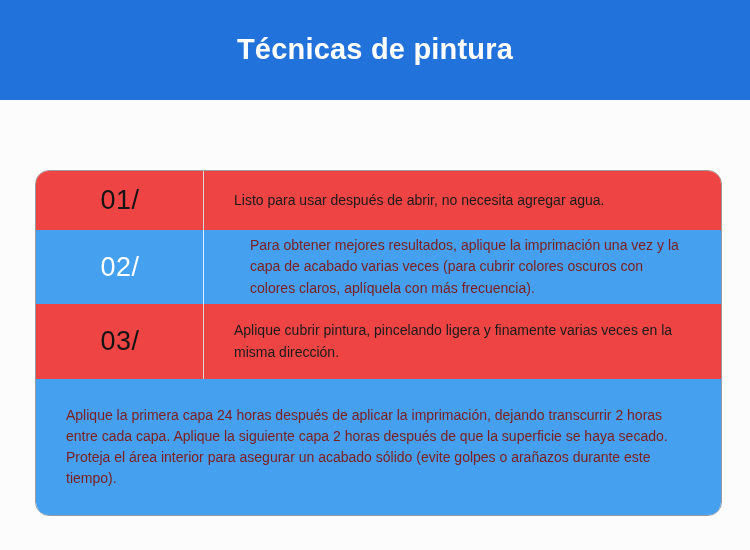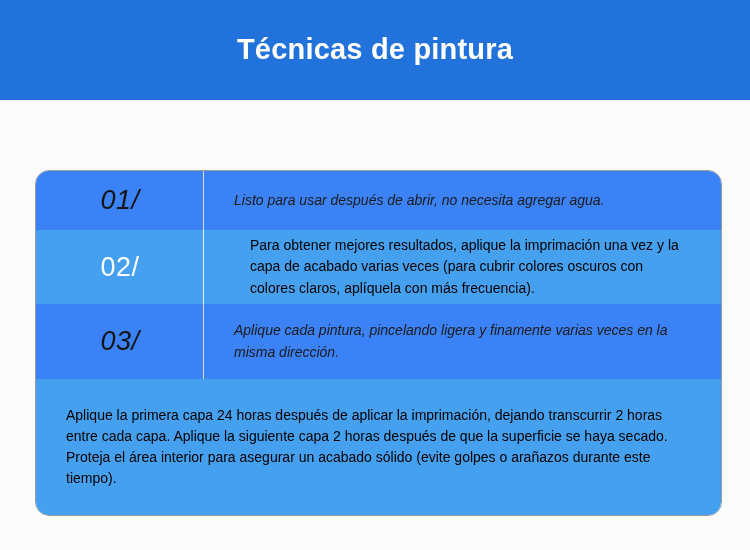--- a/index.html
+++ b/index.html
@@ -54,22 +54,21 @@
     flex-direction: column;
   }
 
   .row {
     display: flex;
     align-items: stretch;
     box-sizing: border-box;
     width: 100%;
   }
   .row.light {
-    background: #3b82f6;
-    font-style: italic;
+    background: #ef4444;
   }
   .row.blue {
     background: #45a0f0;
   }
   .row.r1 { height: 63px; }
   .row.r2 { height: 74px; gap: 16px; }
   .row.r3 { height: 80px; }
   .row.r4 { height: 145px; }
 
   .num-cell {
@@ -106,21 +105,21 @@
     align-items: center;
     box-sizing: border-box;
     padding: 6px 22px 6px 22px;
   }
   .text-body {
     font-size: 14px;
     line-height: 1.52;
     margin: 8px;
   }
   .row.light .text-body { color: #1b1b1b; }
-  .row.blue  .text-body { color: #000000; }
+  .row.blue  .text-body { color: #7f1d1d; }
 </style>
 </head>
 <body>
 
 <div class="header-band">
   <h1 class="header-title">Técnicas de pintura</h1>
 </div>
 
 <div class="card">
 
@@ -143,21 +142,21 @@
       <p class="text-body">Para obtener mejores resultados, aplique la imprimación una vez y la capa de acabado varias veces (para cubrir colores oscuros con colores claros, aplíquela con más frecuencia).</p>
     </div>
   </div>
 
   <div class="row light r3">
     <div class="num-cell">
       <span class="num-label">03/</span>
       <span class="divider"></span>
     </div>
     <div class="text-cell">
-      <p class="text-body">Aplique cada pintura, pincelando ligera y finamente varias veces en la misma dirección.</p>
+      <p class="text-body">Aplique cubrir pintura, pincelando ligera y finamente varias veces en la misma dirección.</p>
     </div>
   </div>
 
   <div class="row blue r4">
     <div class="text-cell">
       <p class="text-body">Aplique la primera capa 24 horas después de aplicar la imprimación, dejando transcurrir 2 horas entre cada capa. Aplique la siguiente capa 2 horas después de que la superficie se haya secado. Proteja el área interior para asegurar un acabado sólido (evite golpes o arañazos durante este tiempo).</p>
     </div>
   </div>
 
 </div>

